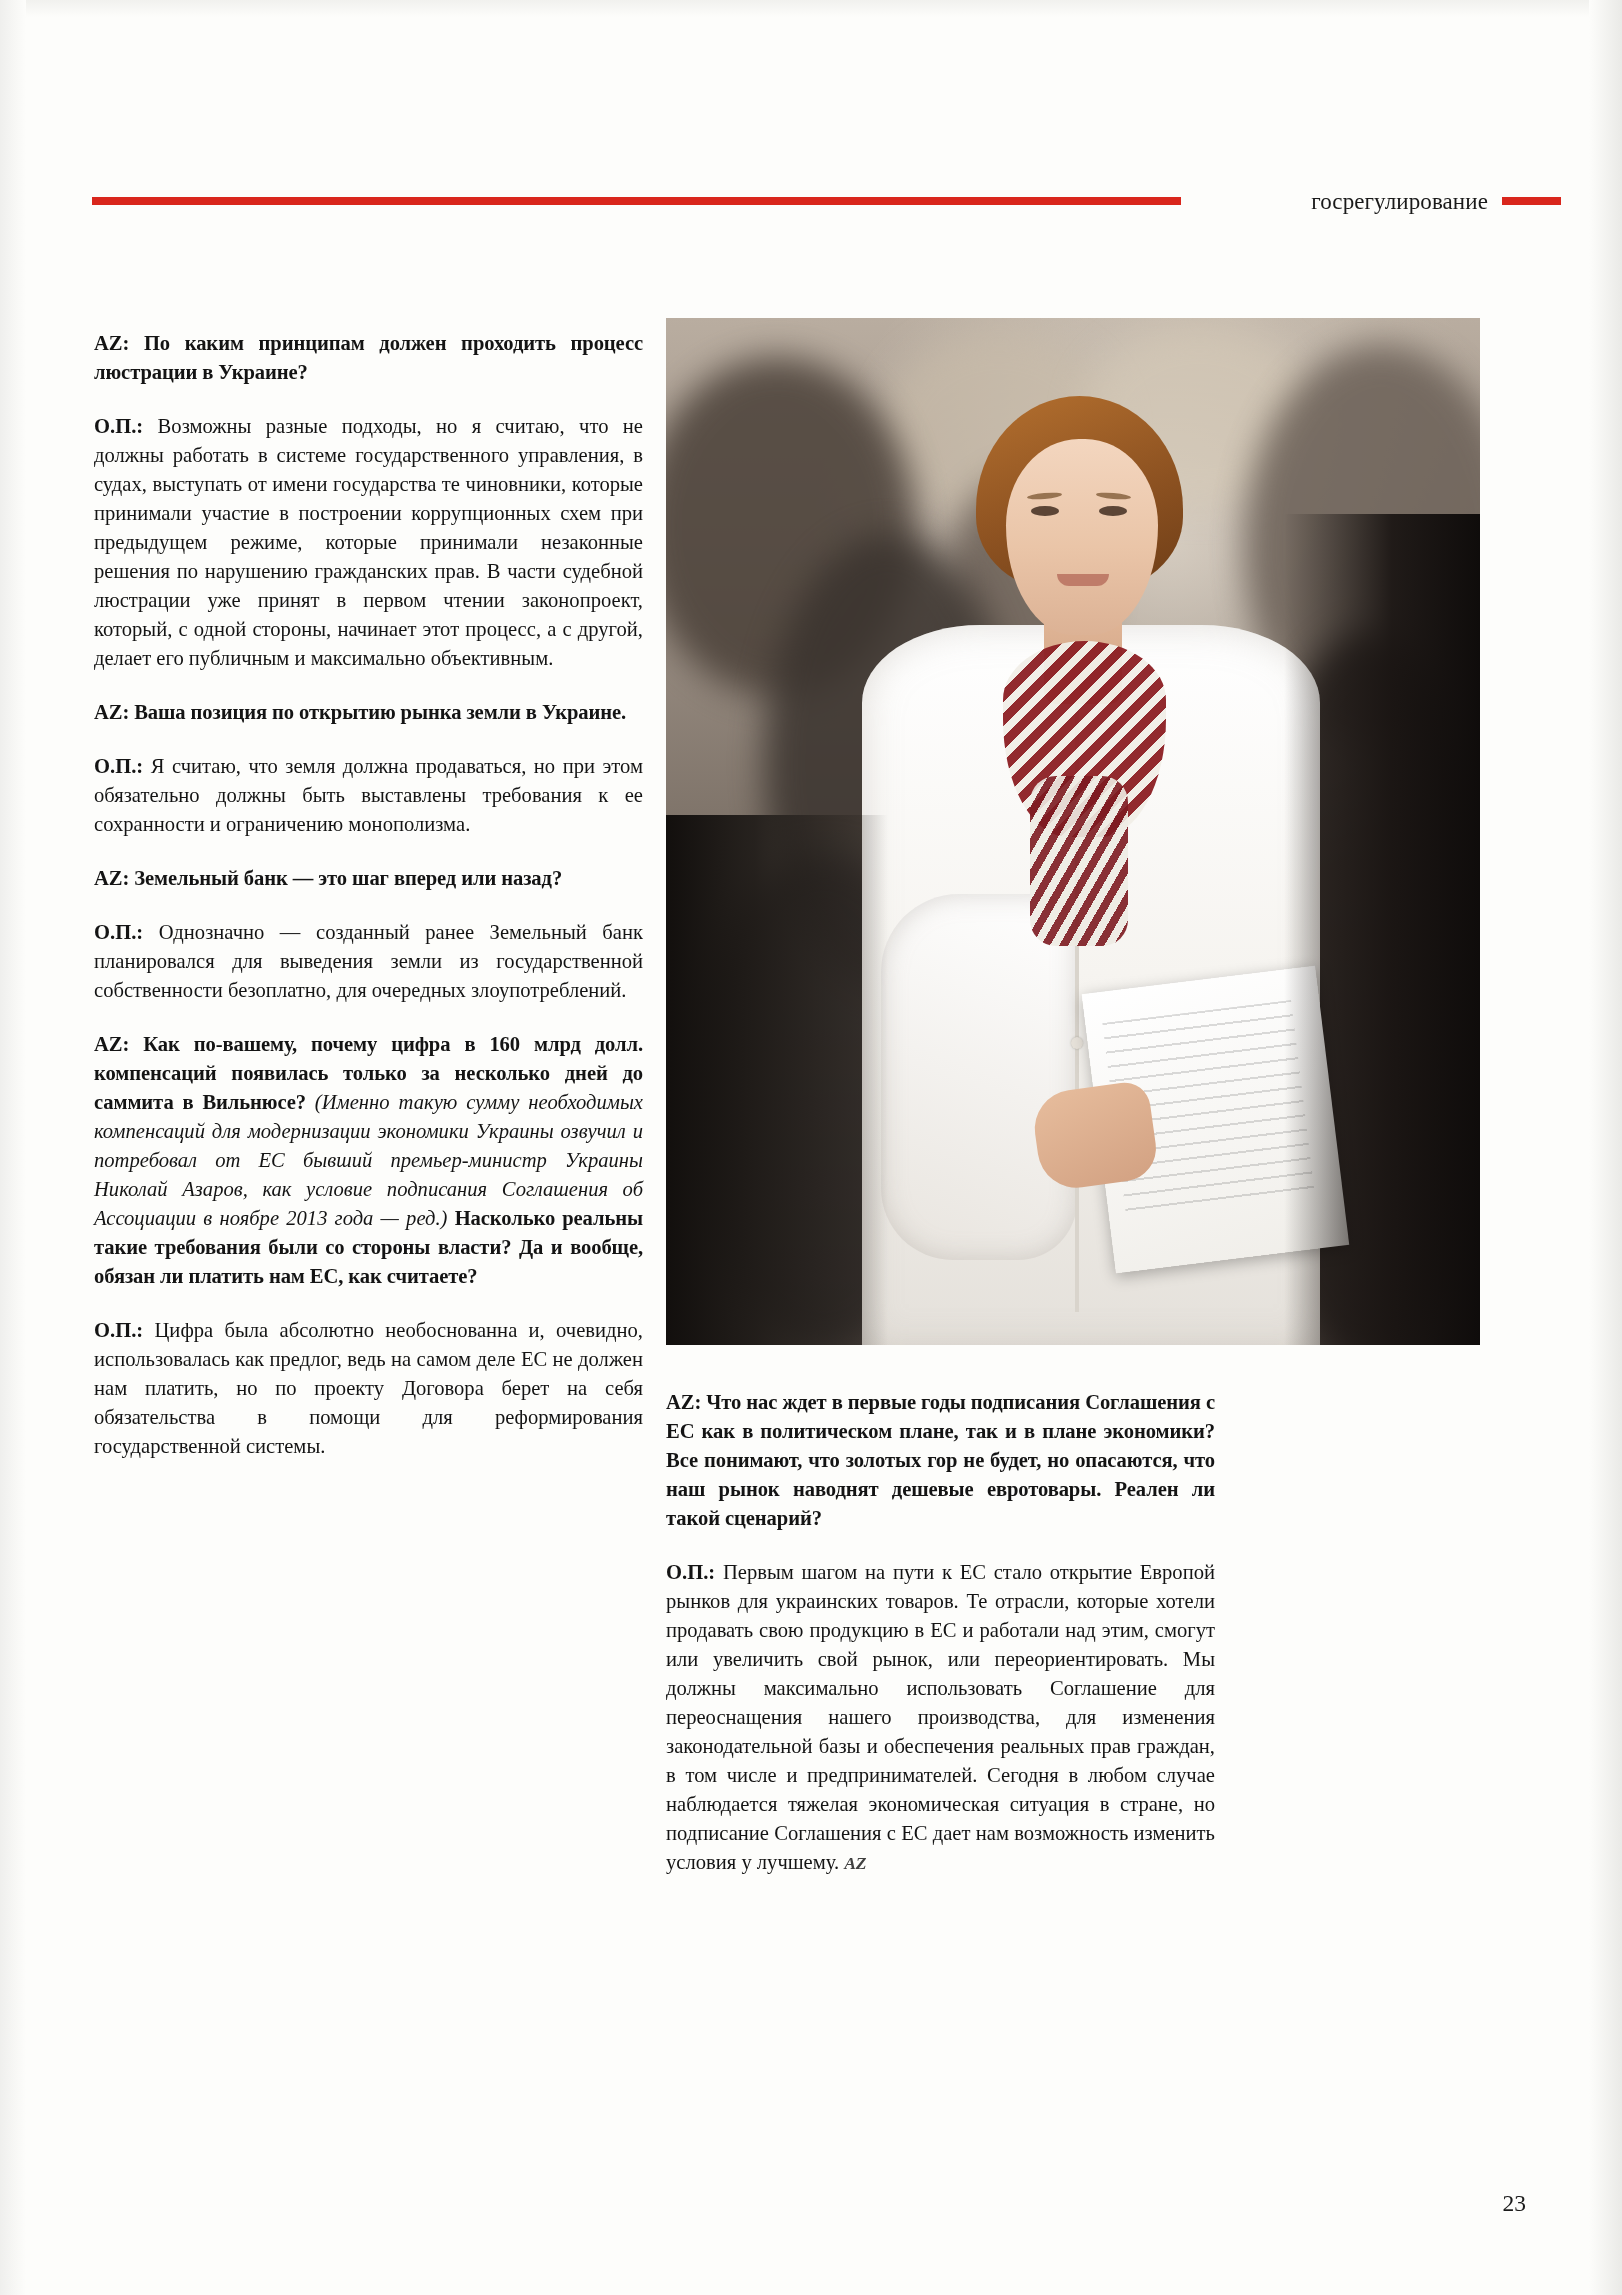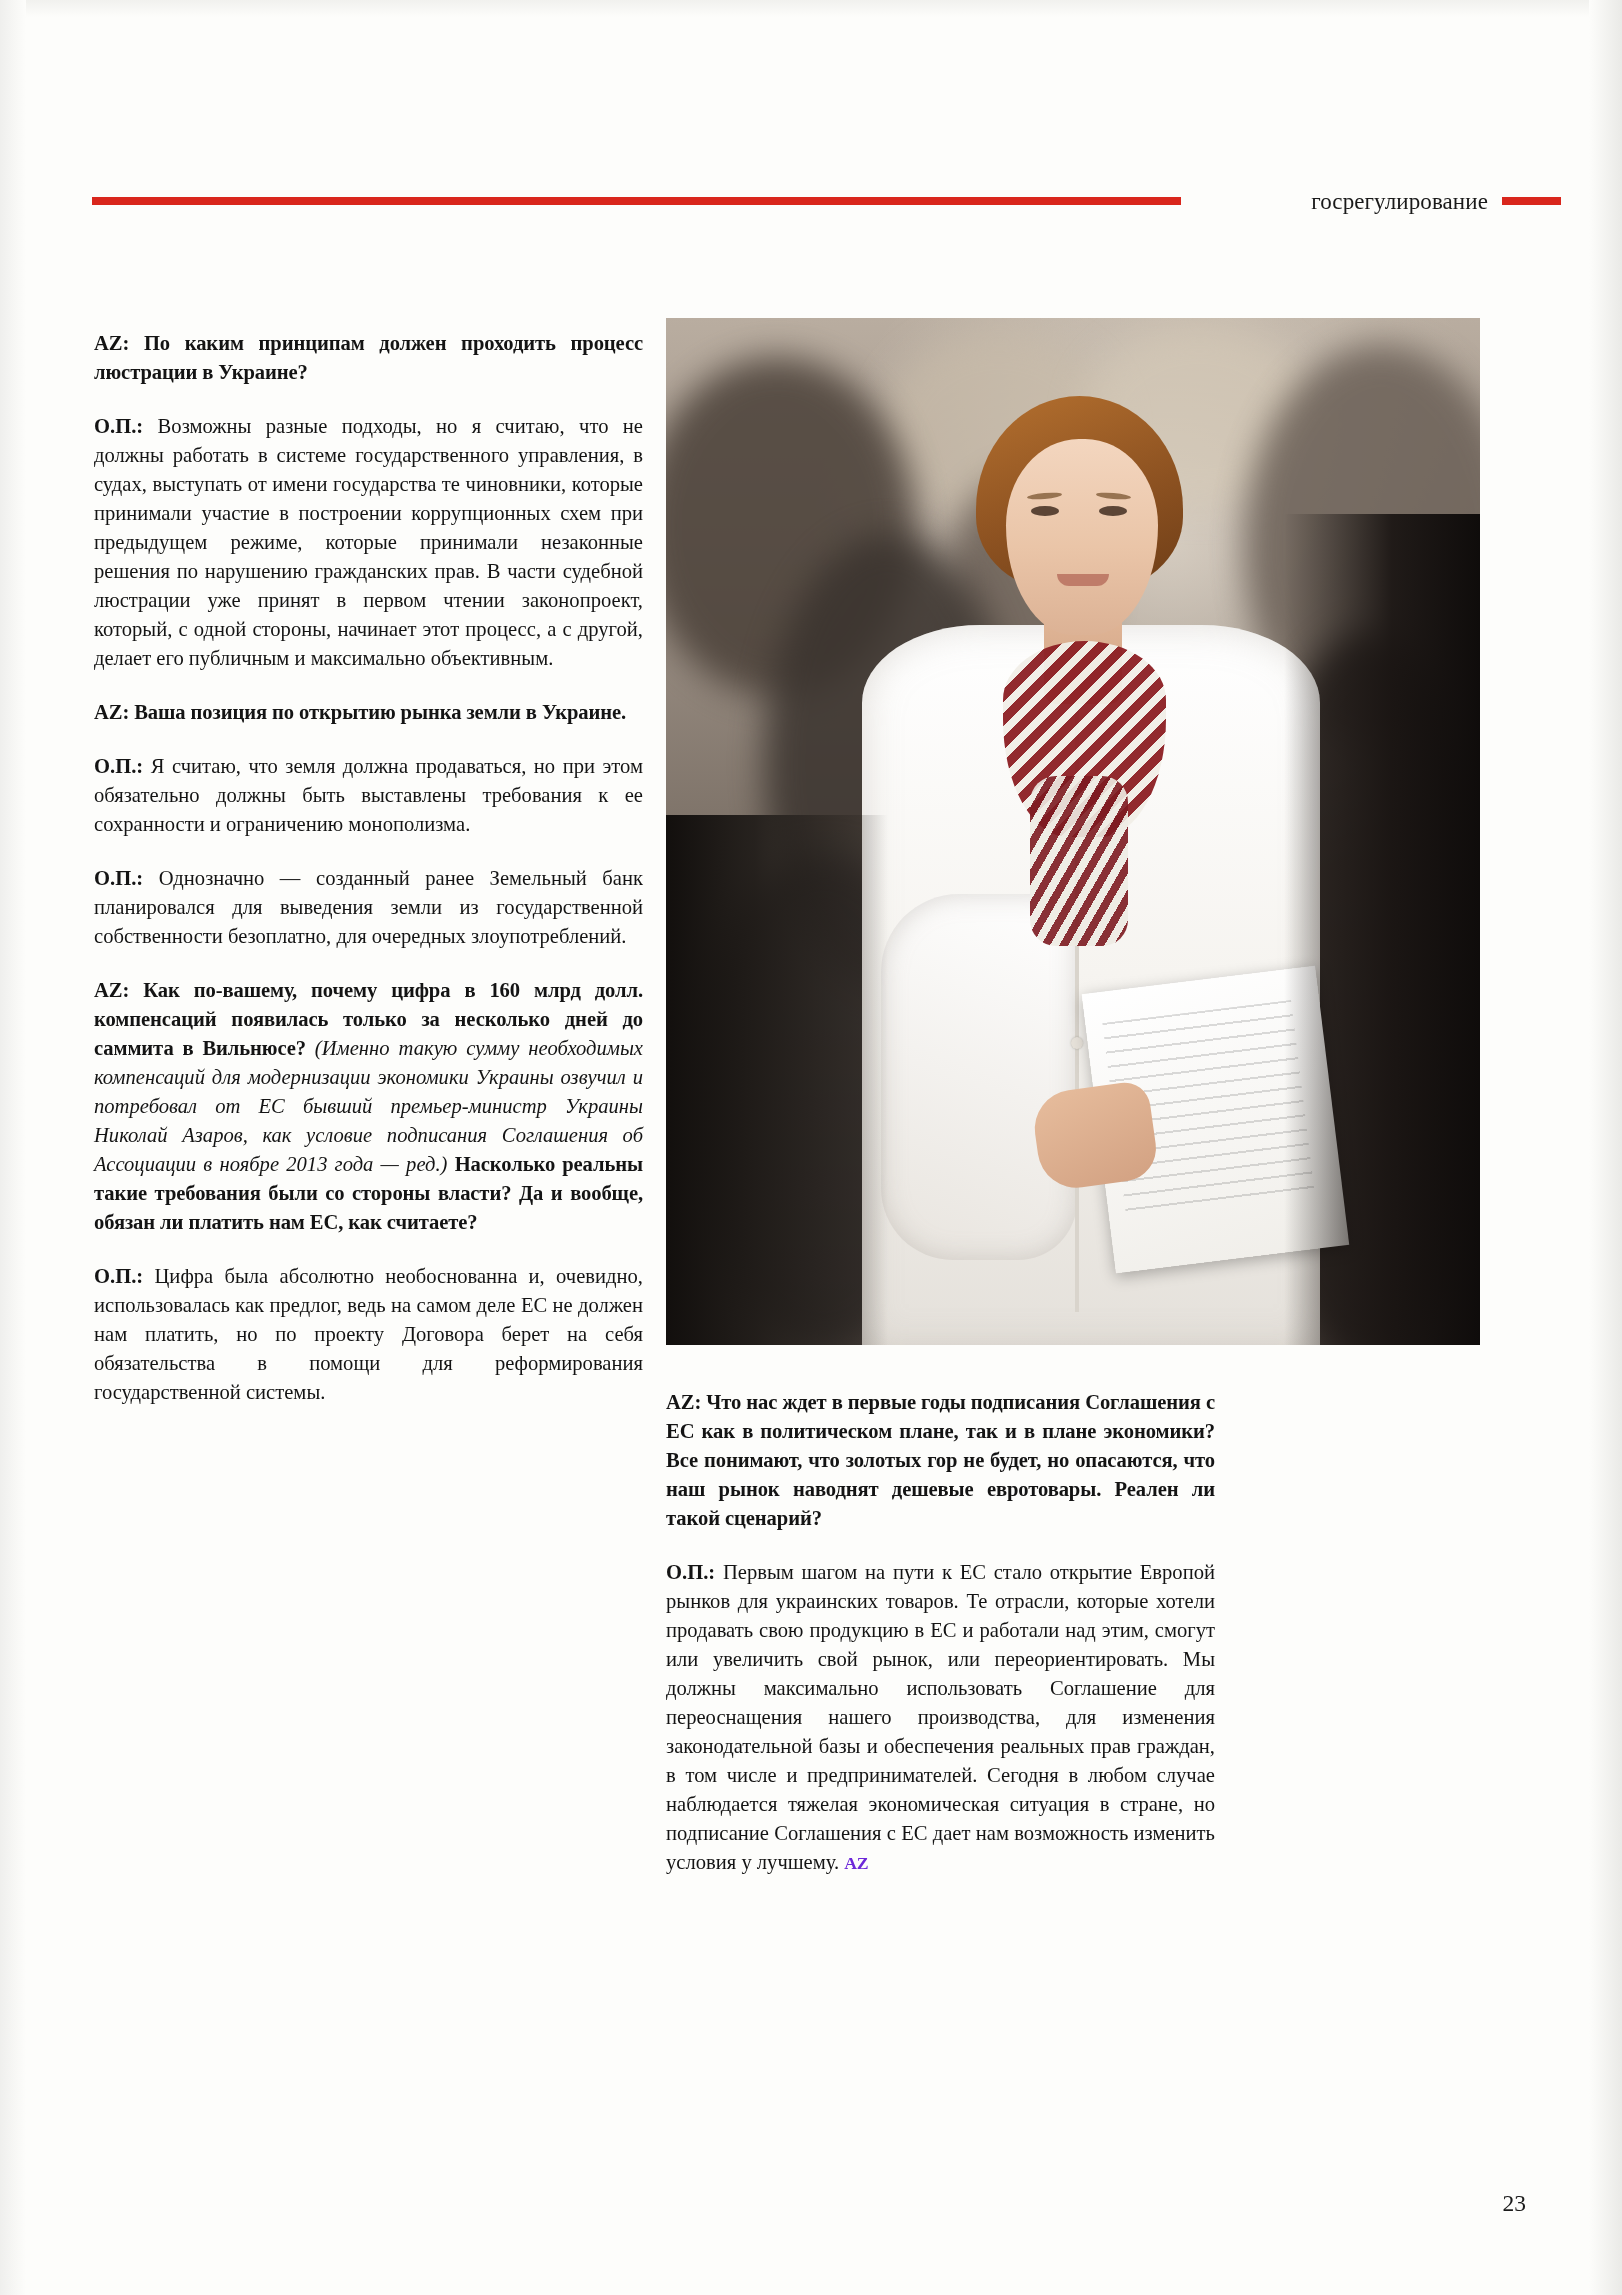--- a/index.html
+++ b/index.html
@@ -99,21 +99,22 @@
     font-weight: bold;
     letter-spacing: -0.1px;
   }
   .lead {
     font-weight: bold;
   }
   .ital {
     font-style: italic;
   }
   .az-mark {
-    color: #6d28d9;
+    color: #404040;
+    font-style: italic;
     font-weight: bold;
     font-size: 17.7px;
     letter-spacing: -0.3px;
   }
 
   
   .photo {
     position: absolute;
     left: 666px;
     top: 318px;
@@ -349,20 +350,21 @@
     <p class="para">
       <span class="lead">О.П.:</span><span> Возможны разные подходы, но я считаю, что не должны работать в системе государственного управления, в судах, выступать от имени государства те чиновники, которые принимали участие в построении коррупционных схем при предыдущем режиме, которые принимали незаконные решения по нарушению гражданских прав. В части судебной люстрации уже принят в первом чтении законопроект, который, с одной стороны, начинает этот процесс, а с другой, делает его публичным и максимально объективным.</span>
     </p>
 
     <p class="para q">AZ: Ваша позиция по открытию рынка земли в Украине.</p>
 
     <p class="para">
       <span class="lead">О.П.:</span><span> Я считаю, что земля должна продаваться, но при этом обязательно должны быть выставлены требования к ее сохранности и ограничению монополизма.</span>
     </p>
 
+    <p class="para q">AZ: Земельный банк — это шаг вперед или назад?</p>
 
     <p class="para">
       <span class="lead">О.П.:</span><span> Однозначно — созданный ранее Земельный банк планировался для выведения земли из государственной собственности безоплатно, для очередных злоупотреблений.</span>
     </p>
 
     <p class="para">
       <span class="q">AZ: Как по-вашему, почему цифра в 160 млрд долл. компенсаций появилась только за несколько дней до саммита в Вильнюсе? </span><span class="ital">(Именно такую сумму необходимых компенсаций для модернизации экономики Украины озвучил и потребовал от ЕС бывший премьер-министр Украины Николай Азаров, как условие подписания Соглашения об Ассоциации в ноябре 2013 года — ред.) </span><span class="q">Насколько реальны такие требования были со стороны власти? Да и вообще, обязан ли платить нам ЕС, как считаете?</span>
     </p>
 
     <p class="para">

